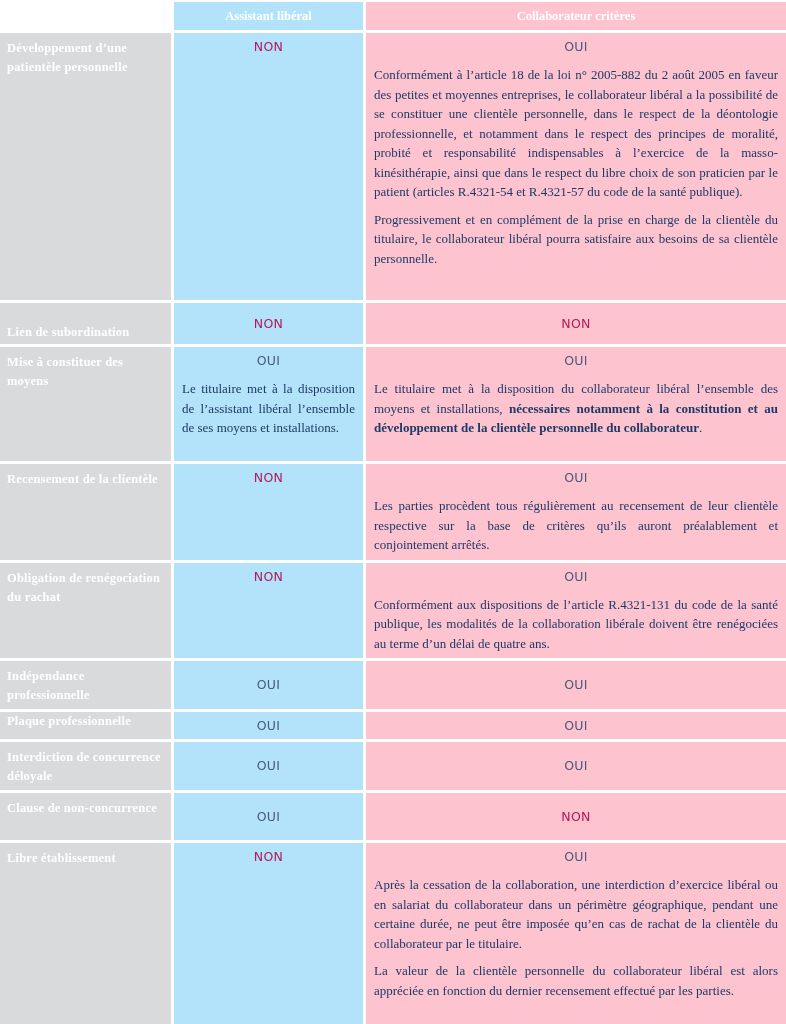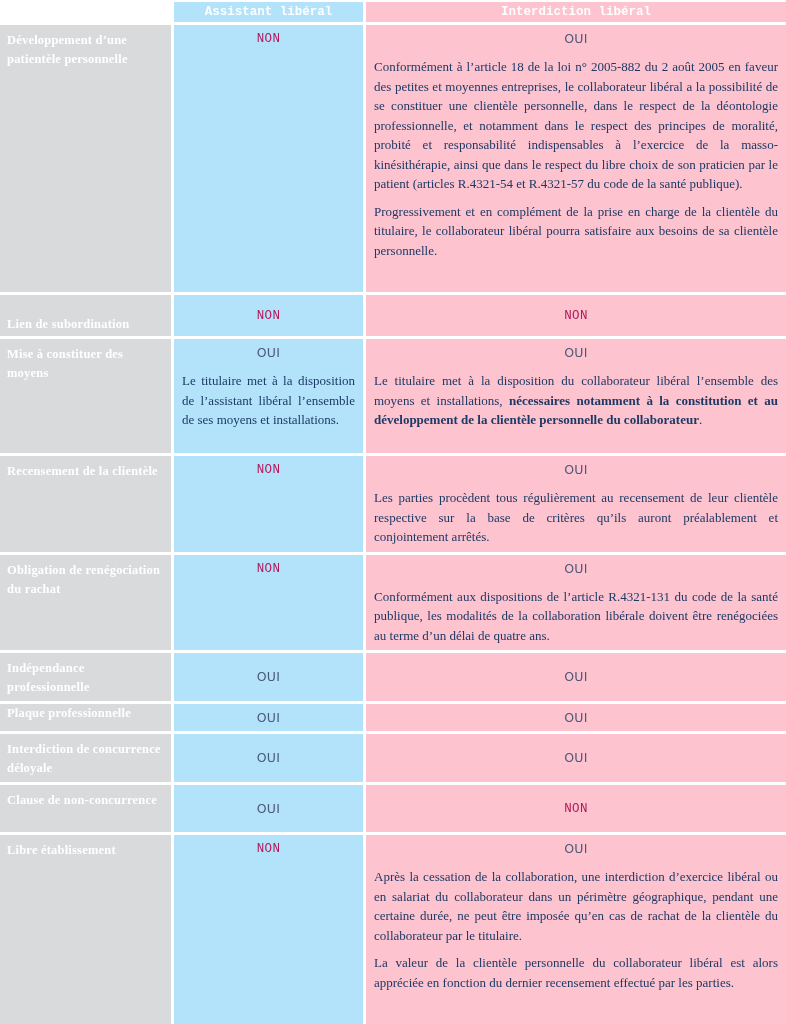--- a/index.html
+++ b/index.html
@@ -10,22 +10,22 @@
     width: 789px;
     margin: 0 0 0 -3px;
     margin-top: -1px;
     table-layout: fixed;
   }
   col.c1 { width: 171px; }
   col.c2 { width: 189px; }
   col.c3 { width: 420px; }
   td, th { padding: 0; vertical-align: top; }
   th {
-    height: 20px;
-    font-family: Liberation Mono, monospace;
+    height: 28px;
+    font-family: Liberation Serif, serif;
     font-weight: bold;
     font-size: 12.5px;
     color: #ffffff;
     text-align: center;
     vertical-align: middle;
   }
   th.blank { background: #ffffff; }
   th.blue, td.blue { background: #b3e3fb; }
   th.pink, td.pink { background: #fdc3cf; }
   td.label {
@@ -42,21 +42,21 @@
   td.mid { vertical-align: middle; }
   .yn {
     font-family: "DejaVu Sans", sans-serif;
     font-size: 12.5px;
     text-align: center;
     line-height: 18px;
     display: block;
     font-weight: normal;
     letter-spacing: 0.3px;
   }
-  .yn.non { color: #b2195a; font-family: Liberation Mono, monospace; }
+  .yn.non { color: #b2195a; }
   .yn.oui { color: #4b5878; }
   p.txt {
     font-family: Liberation Serif, serif;
     font-size: 13px;
     line-height: 19.5px;
     color: #1d3a66;
     text-align: justify;
     margin: 9px 0 0 0;
   }
   p.txt + p.txt { margin-top: 8px; }
@@ -68,21 +68,21 @@
 <table class="cmp">
   <colgroup>
       <col class="c1">
       <col class="c2">
       <col class="c3">
     </colgroup>
   <thead>
     <tr>
       <th class="blank"></th>
       <th class="blue">Assistant libéral</th>
-      <th class="pink">Interdiction libéral</th>
+      <th class="pink">Collaborateur critères</th>
     </tr>
   </thead>
   <tbody>
 
     <tr style="height:267px">
       <td class="label">Développement d’une patientèle personnelle</td>
       <td class="blue">
         <span class="yn non" style="color: rgb(178, 25, 90);">NON</span>
       </td>
       <td class="pink">

